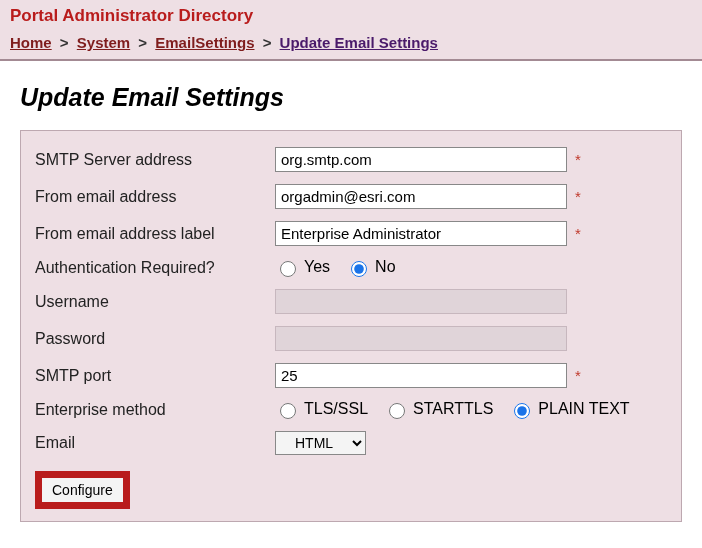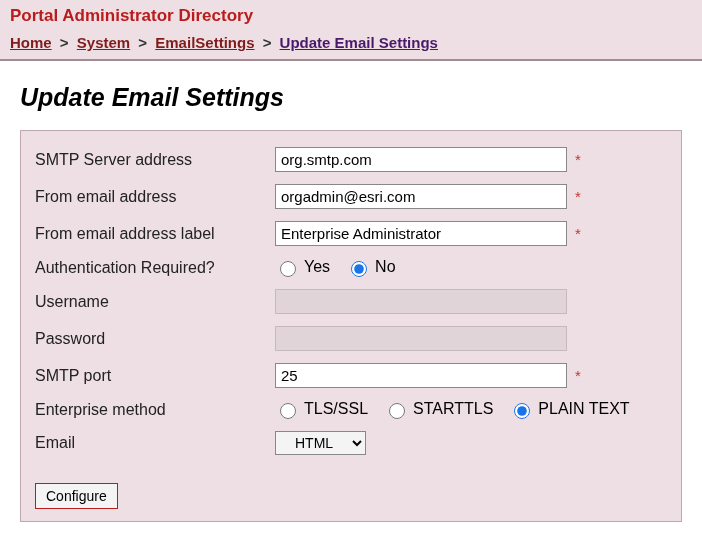--- a/index.html
+++ b/index.html
@@ -103,24 +103,24 @@
     }
     select {
       font-size: 14px;
       padding: 2px 15px;
       border: 1px solid #888;
       background: #f4f4f4;
     }
     .btn {
       font-size: 14px;
       padding: 4px 10px;
-      border: 1px solid #b91c1c;
+      border: 7px solid #b91c1c;
       background: #f4f4f4;
       cursor: pointer;
-      margin-top: 16px;
+      margin-top: 4px;
     }
   </style>
 </head>
 <body>
 
 <div class="header-region">
   <div class="app-title">Portal Administrator Directory</div>
   <div class="breadcrumb">
     <a href="#">Home</a>
     <span class="sep">&gt;</span>

